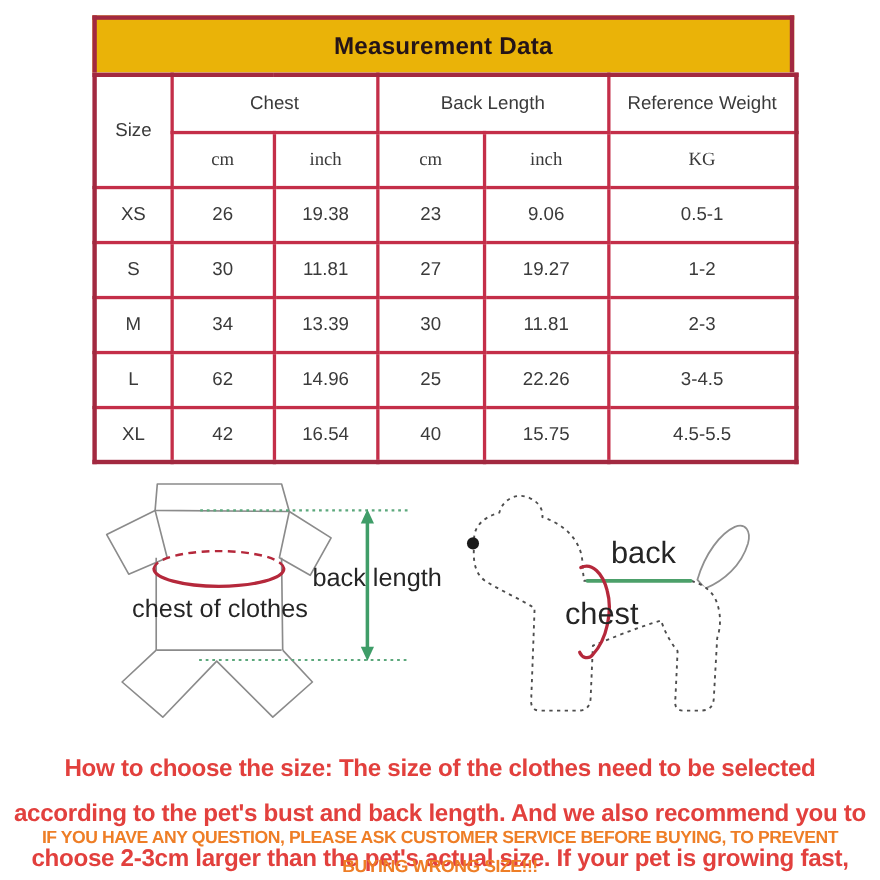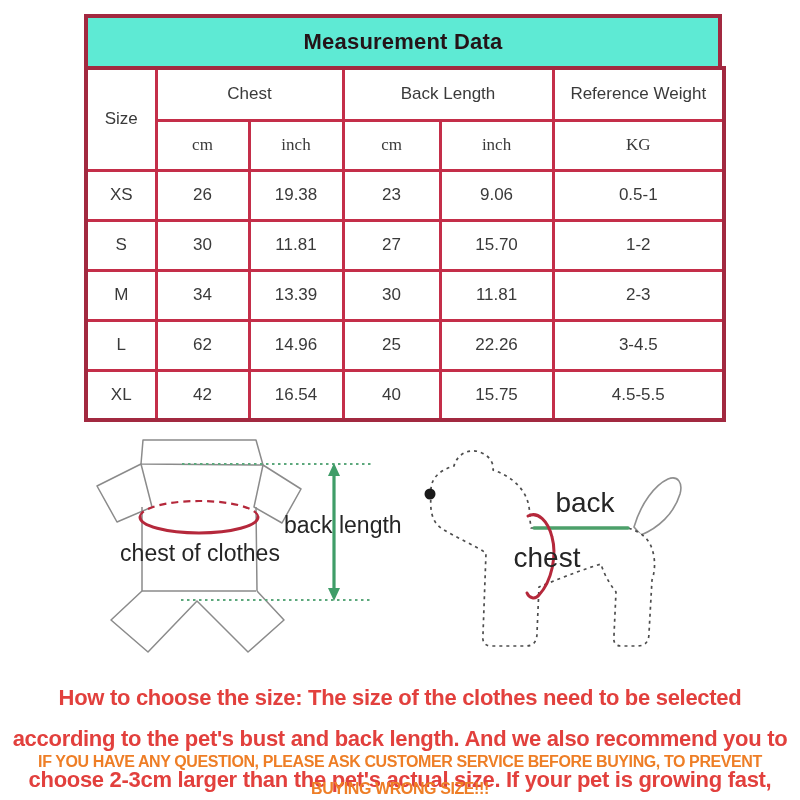--- a/index.html
+++ b/index.html
@@ -9,21 +9,21 @@
     overflow: hidden;
     font-family: "Liberation Sans", sans-serif;
   }
   .page { position: relative; width: 800px; height: 800px; background: #fff; }
 
   
   .band { position: absolute; left: 84px; top: 14px; width: 638px; }
   .title-band {
     box-sizing: border-box;
     height: 52px;
-    background: #5eead4;
+    background: #eab308;
     border: 4px solid #a22940;
     border-bottom: none;
     display: flex; align-items: center; justify-content: center;
     font-size: 22px; font-weight: bold; color: #241418;
     letter-spacing: 0.2px;
   }
   table.size-table {
     table-layout: fixed;
     border-collapse: collapse;
     width: 638px;
@@ -120,21 +120,21 @@
           <td>19.38</td>
           <td>23</td>
           <td>9.06</td>
           <td>0.5-1</td>
         </tr>
         <tr class="data-row">
           <td>S</td>
           <td>30</td>
           <td>11.81</td>
           <td>27</td>
-          <td>15.70</td>
+          <td>19.27</td>
           <td>1-2</td>
         </tr>
         <tr class="data-row">
           <td>M</td>
           <td>34</td>
           <td>13.39</td>
           <td>30</td>
           <td>11.81</td>
           <td>2-3</td>
         </tr>

